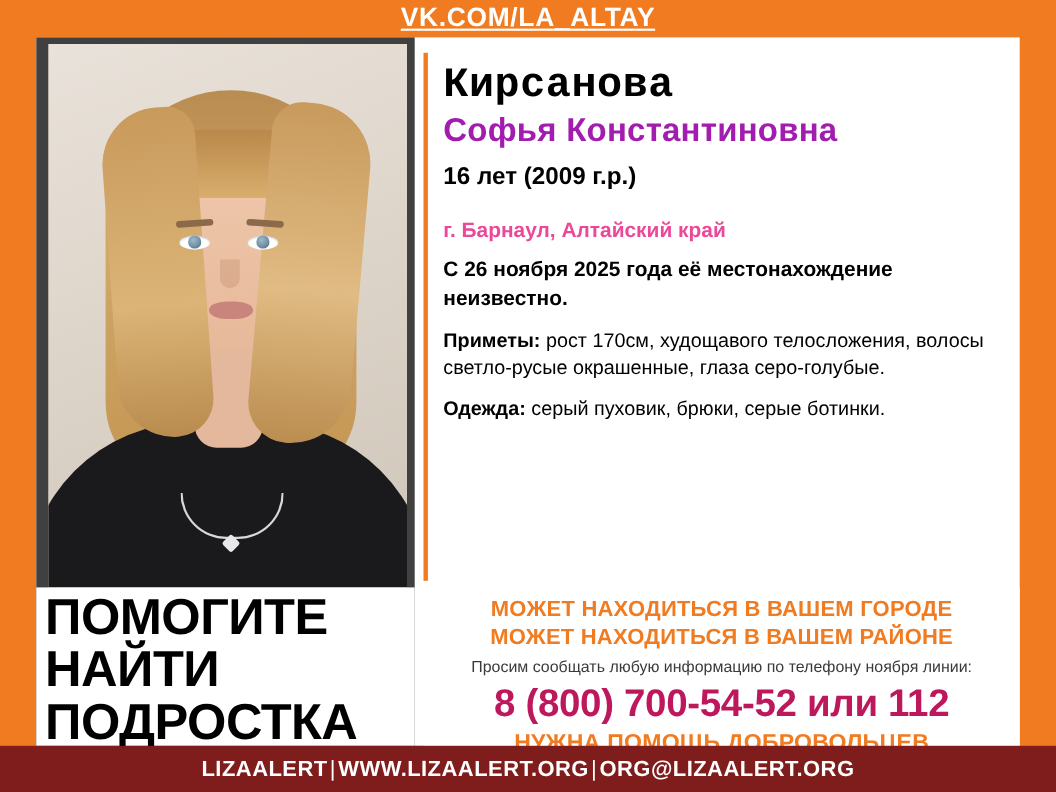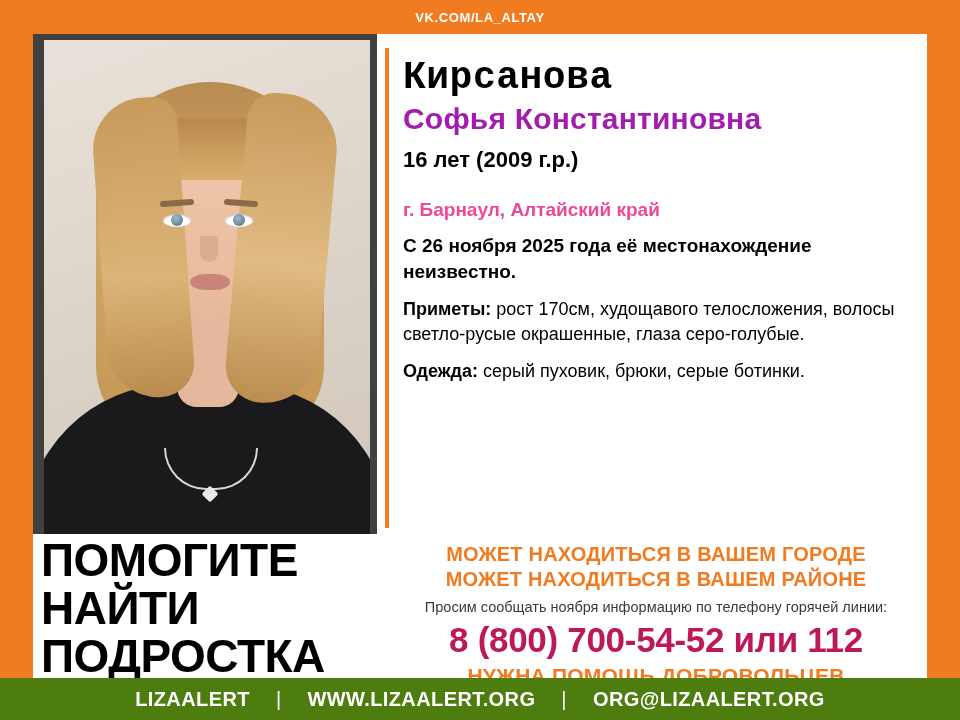--- a/index.html
+++ b/index.html
@@ -22,23 +22,24 @@
   }
   .top-bar {
     height: 34px;
     display: flex;
     align-items: center;
     justify-content: center;
     background: #F07B20;
   }
   .top-bar .vk-text {
     color: #FFFFFF;
-    font-size: 13px;
+    font-size: 24px;
     font-weight: bold;
     letter-spacing: 0.6px;
+    text-decoration: underline;
   }
   .card {
     position: absolute;
     left: 33px;
     top: 34px;
     width: 894px;
     height: 644px;
     background: #FFFFFF;
     display: flex;
     box-sizing: border-box;
@@ -314,22 +315,22 @@
   }
   .footer {
     position: absolute;
     left: 0;
     bottom: 0;
     width: 960px;
     height: 42px;
     display: flex;
     align-items: center;
     justify-content: center;
-    gap: 26px;
-    background: #4d7c0f;
+    gap: 2px;
+    background: #7f1d1d;
   }
   .footer span {
     color: #FFFFFF;
     font-size: 20px;
     font-weight: bold;
     letter-spacing: 0.4px;
   }
   .footer .sep { font-weight: normal; }
 </style>
 </head>
@@ -386,21 +387,21 @@
       </div>
 
       <div class="detail">
         <b>Одежда:</b><span> серый пуховик, брюки, серые ботинки.</span>
       </div>
     </div>
 
     <div class="orange-block">
       <div class="may-be">МОЖЕТ НАХОДИТЬСЯ В ВАШЕМ ГОРОДЕ</div>
       <div class="may-be">МОЖЕТ НАХОДИТЬСЯ В ВАШЕМ РАЙОНЕ</div>
-      <div class="ask-info">Просим сообщать ноября информацию по телефону горячей линии:</div>
+      <div class="ask-info">Просим сообщать любую информацию по телефону ноября линии:</div>
       <div class="phone">8 (800) 700-54-52 или 112</div>
       <div class="volunteers">НУЖНА ПОМОЩЬ ДОБРОВОЛЬЦЕВ</div>
     </div>
 
   </div>
 
   <div class="footer">
     <span>LIZAALERT</span>
     <span class="sep">|</span>
     <span>WWW.LIZAALERT.ORG</span>

